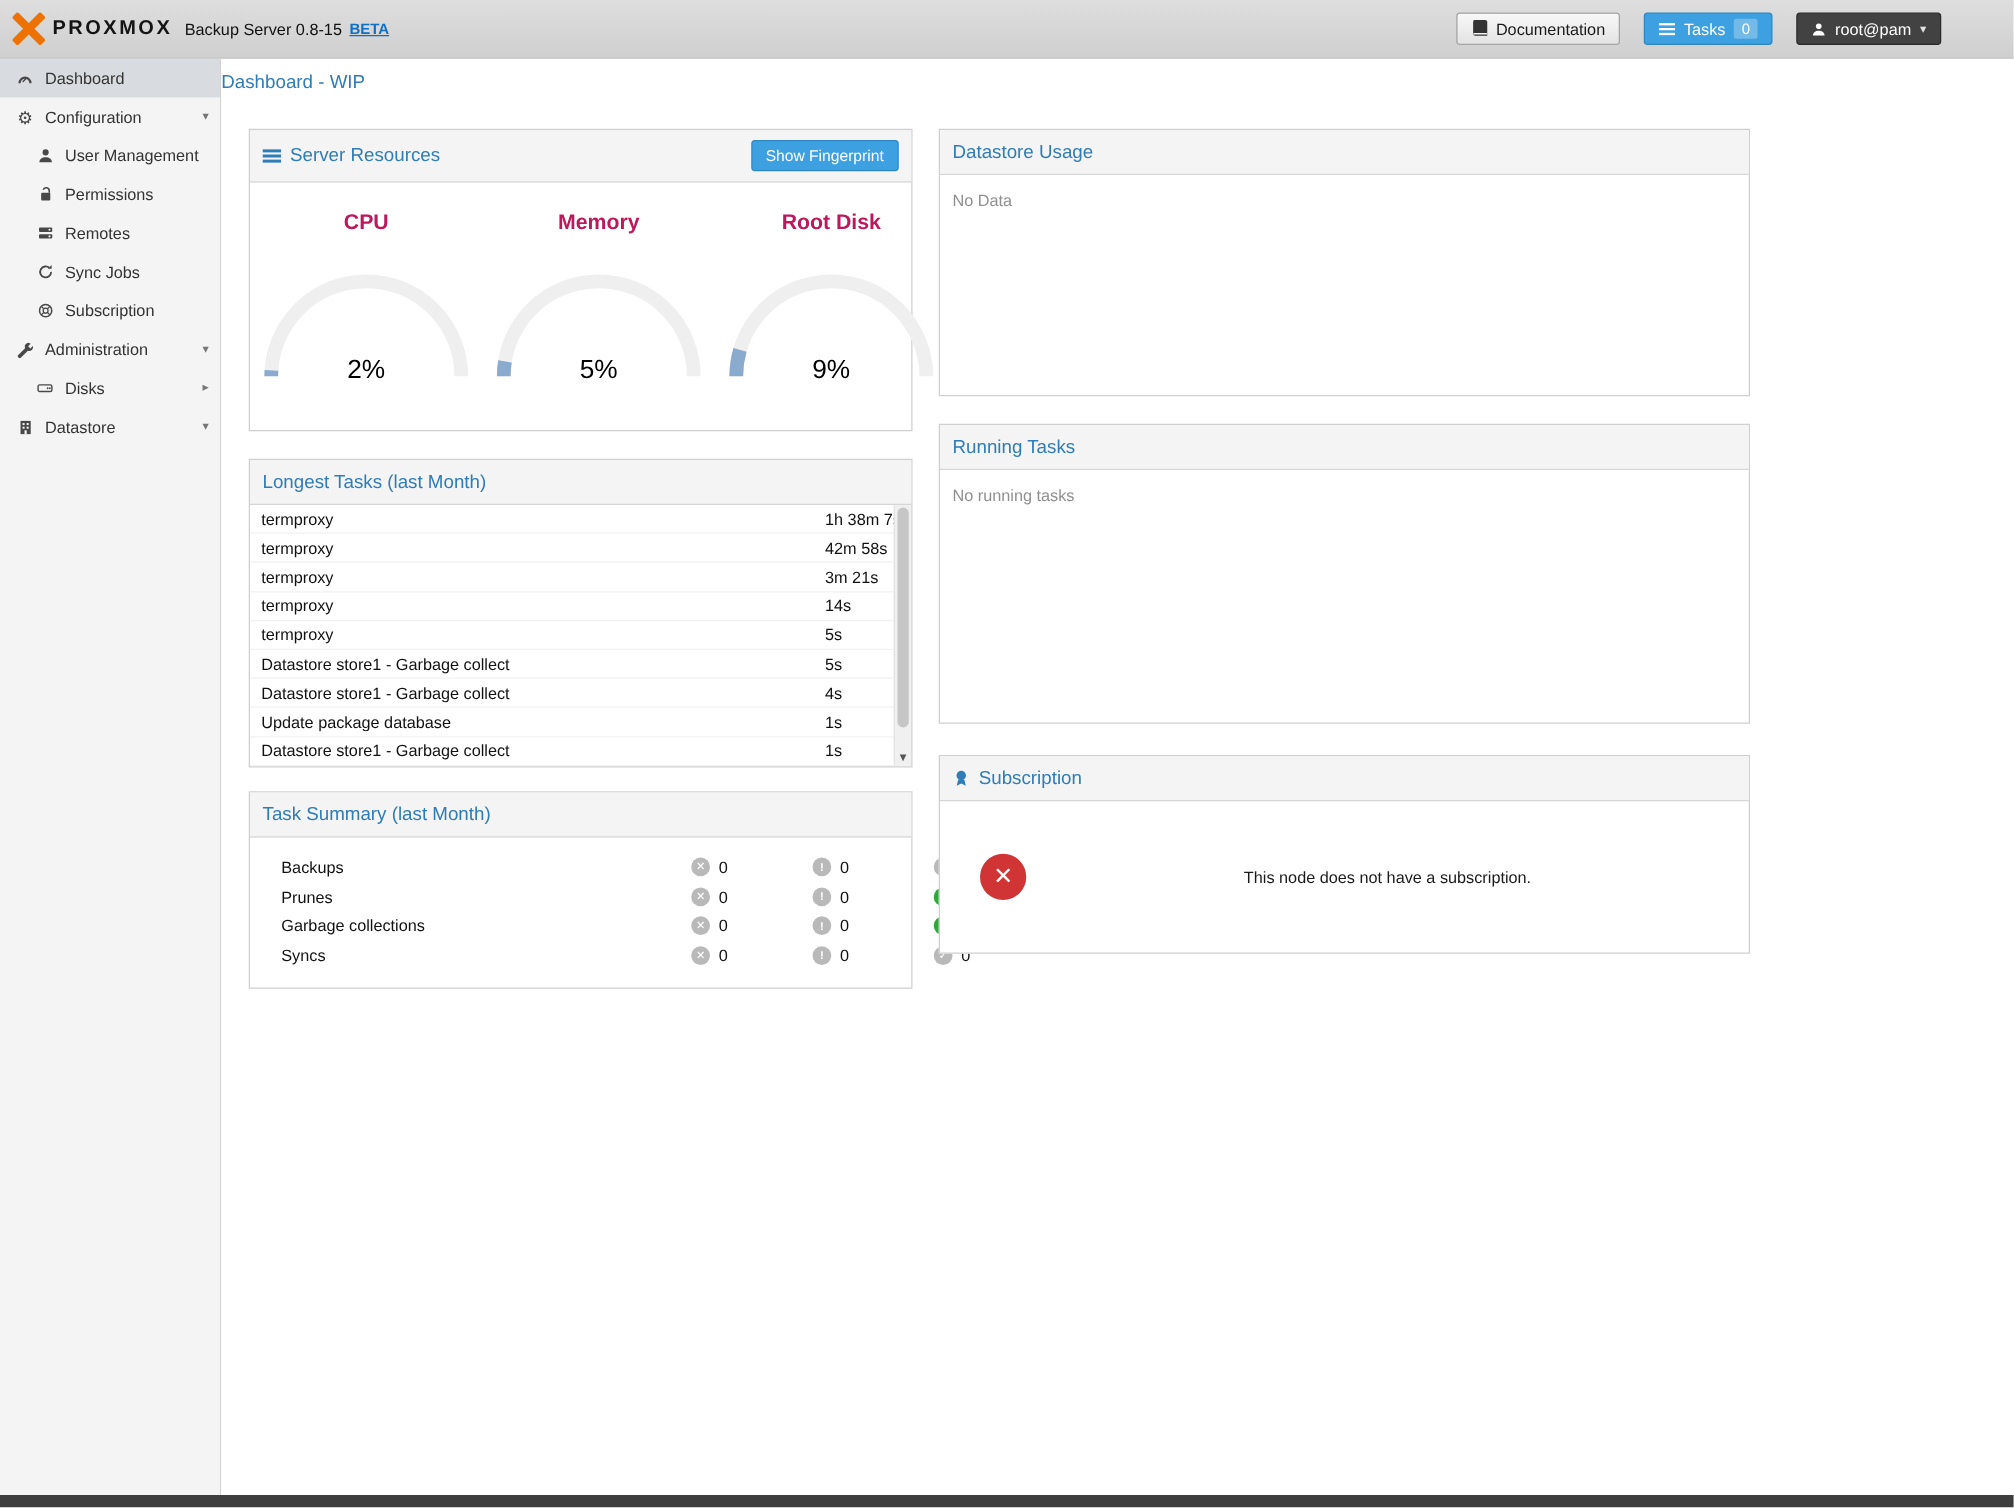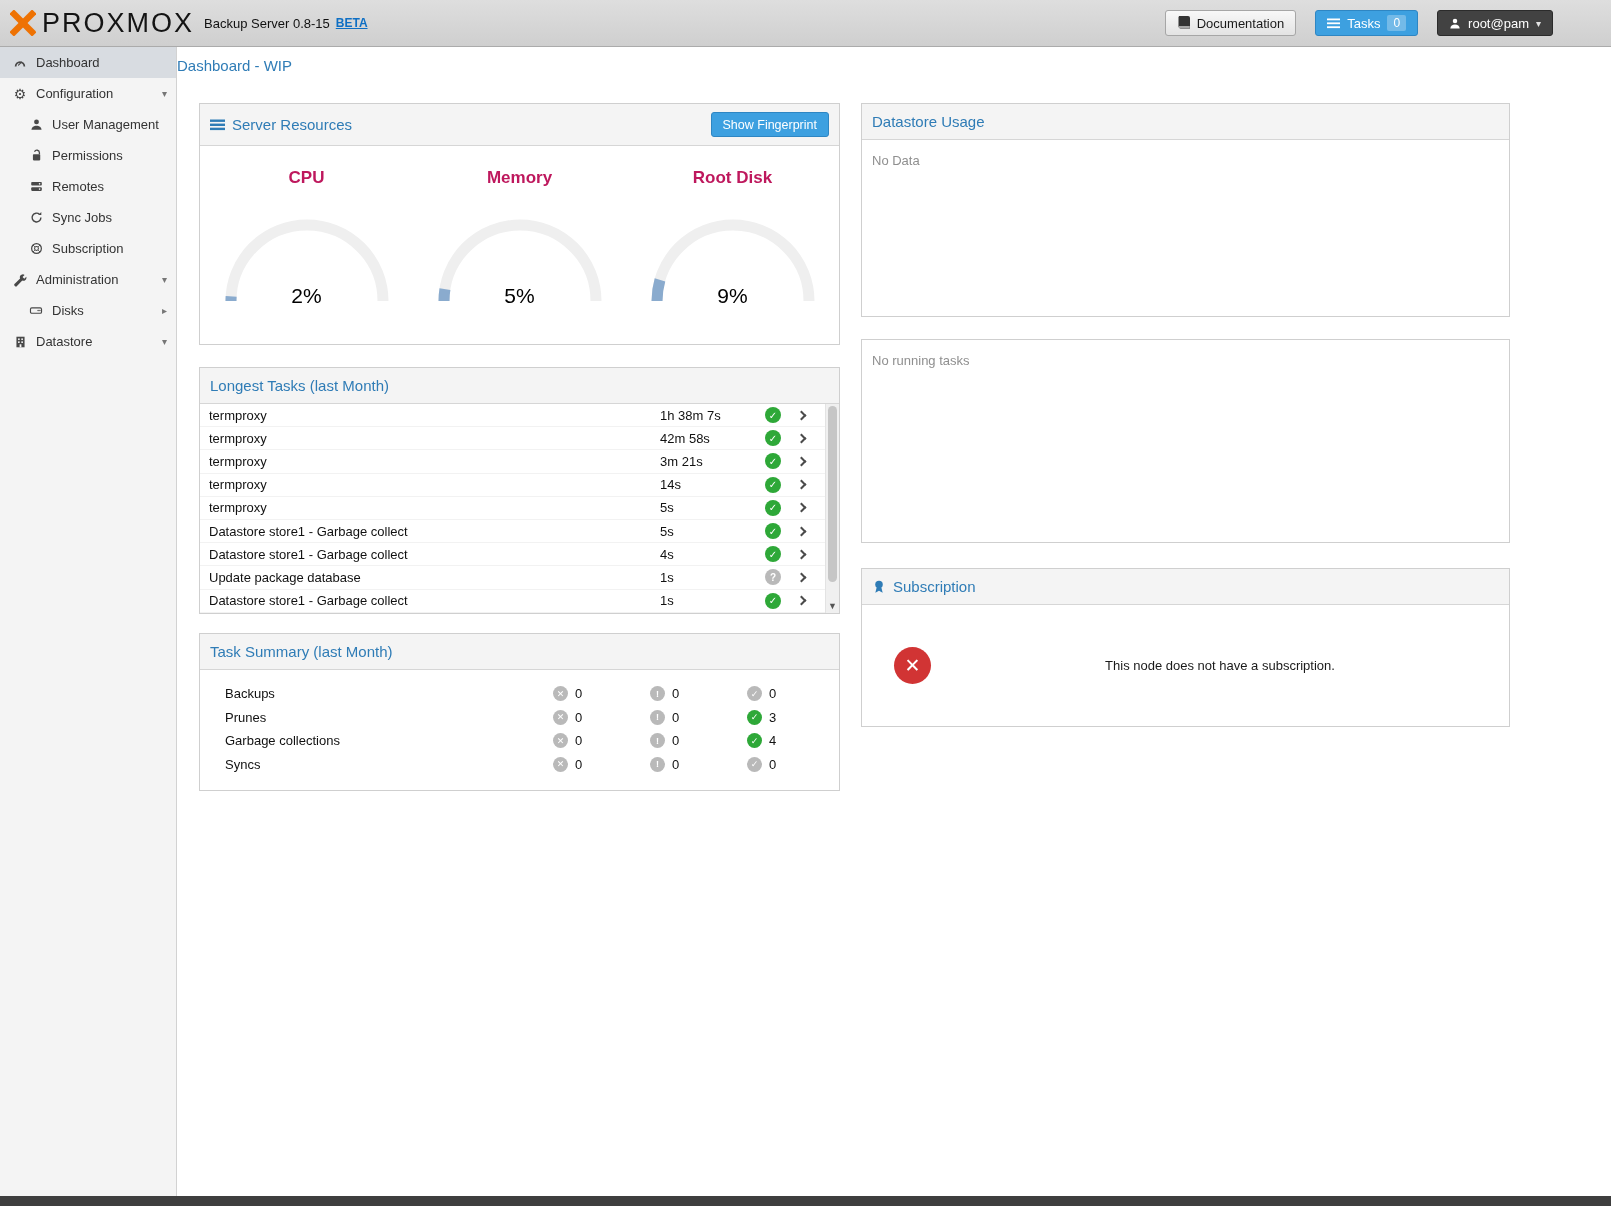--- a/index.html
+++ b/index.html
@@ -3,40 +3,40 @@
 <meta charset="utf-8">
 <style>
   *{margin:0;padding:0;box-sizing:border-box}
   html,body{width:1611px;height:1206px;overflow:hidden}
   body{font-family:"Liberation Sans","DejaVu Sans",sans-serif;font-size:13px;color:#1a1a1a;background:#fff}
 
   
   .top-header{height:47px;background:linear-gradient(#dedede,#cfcfcf);border-bottom:1px solid #ababab;
     display:flex;align-items:center;padding:0 58px 0 10px}
   .logo{display:flex;align-items:center;gap:6px;cursor:pointer}
-  .brand{font-size:27px;font-weight:400;letter-spacing:2px;color:#141414}
+  .brand{font-size:16px;font-weight:700;letter-spacing:2px;color:#141414}
   .product{margin-left:10px;color:#111}
   .beta{margin-left:6px;color:#0e6fc4;text-decoration:underline;font-weight:700;font-size:12px;cursor:pointer}
   .hdr-right{margin-left:auto;display:flex;align-items:flex-end;gap:19px}
   .btn{height:26px;display:inline-flex;align-items:center;gap:7px;padding:0 11px;border-radius:3px;
     border:1px solid transparent;cursor:pointer;font-size:13px;white-space:nowrap}
   .btn-light{background:linear-gradient(#f8f8f8,#e3e3e3);border-color:#a6a6a6;color:#1a1a1a}
   .btn-blue{background:var(--accent-blue,#3da0e0);border-color:#2e86c3;color:#fff}
   .btn-dark{background:#424242;border-color:#2b2b2b;color:#fff}
   .badge{background:rgba(255,255,255,.28);border-radius:2px;padding:1px 6px;font-size:12px}
   .chev-down{font-size:10px;opacity:.85}
 
   
   .main-row{display:flex;height:1149px}
   .sidebar{width:177px;background:#f4f4f4;border-right:1px solid #d2d2d2;flex:none;padding-top:0}
   .workspace{flex:1;background:#fff;min-width:0}
   .page-titlebar{height:36px;display:flex;align-items:center;padding-left:0}
   .page-title{color:var(--panel-title,#2f7cb6);font-size:15px}
   .content{display:flex;gap:21px;padding:20px 0 0 22px}
-  .col-left{width:641px;flex:none}
+  .col-left{width:531px;flex:none}
   .col-right{width:649px;flex:none}
   .bottom-bar{height:10px;background:#3e3e3e}
 
   
   .side-item{height:31px;display:flex;align-items:center;gap:8px;padding:0 9px 0 12px;cursor:pointer;color:#333}
   .side-item.selected{background:var(--selected-nav,#d8dce1)}
   .side-item.child{padding-left:28px}
   .side-icon{width:16px;display:flex;justify-content:center;color:#484848;flex:none}
   .glyph-icon{font-size:14px;line-height:1}
   .side-label{white-space:nowrap}
@@ -485,20 +485,23 @@
         <section class="panel du-panel">
           <div class="panel-head">
             <span class="panel-title">Datastore Usage</span>
           </div>
           <div class="du-body">
             <div class="empty-text">No Data</div>
           </div>
         </section>
 
         <section class="panel rt-panel">
+          <div class="panel-head">
+            <span class="panel-title">Running Tasks</span>
+          </div>
           <div class="rt-body">
             <div class="empty-text">No running tasks</div>
           </div>
         </section>
 
         <section class="panel">
           <div class="panel-head">
             <span class="head-icon">
               <svg width="14" height="15" viewBox="0 0 16 16">
                   <circle cx="8" cy="5.6" r="4.3" fill="currentColor"></circle>

